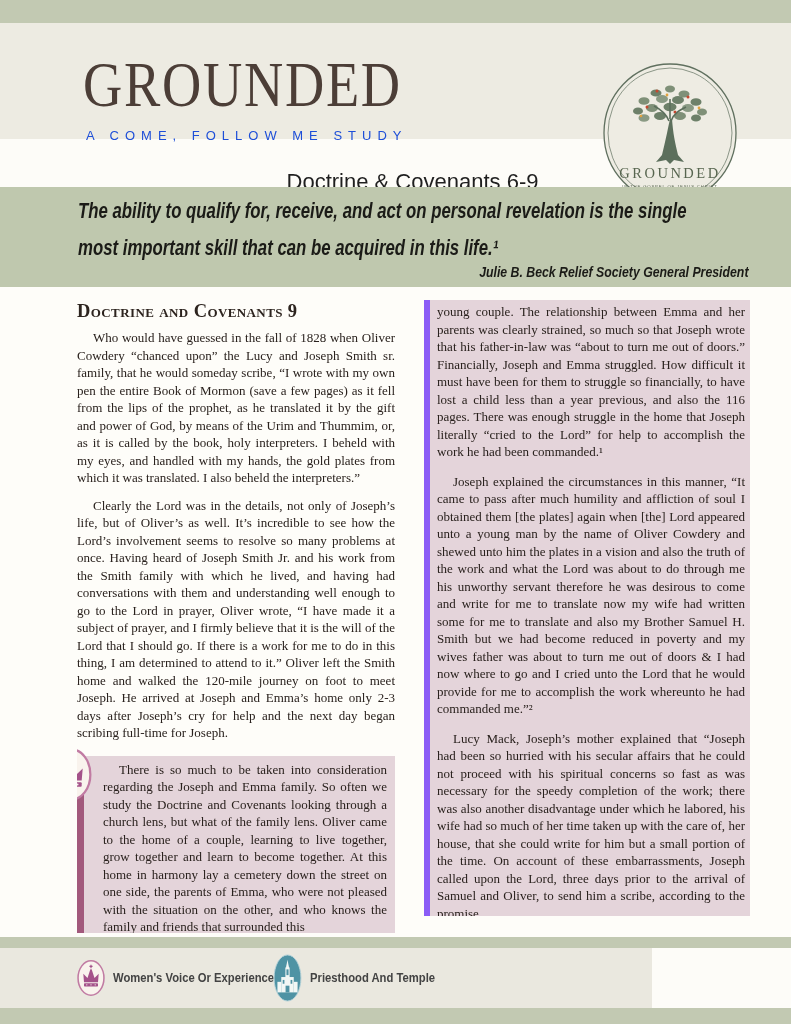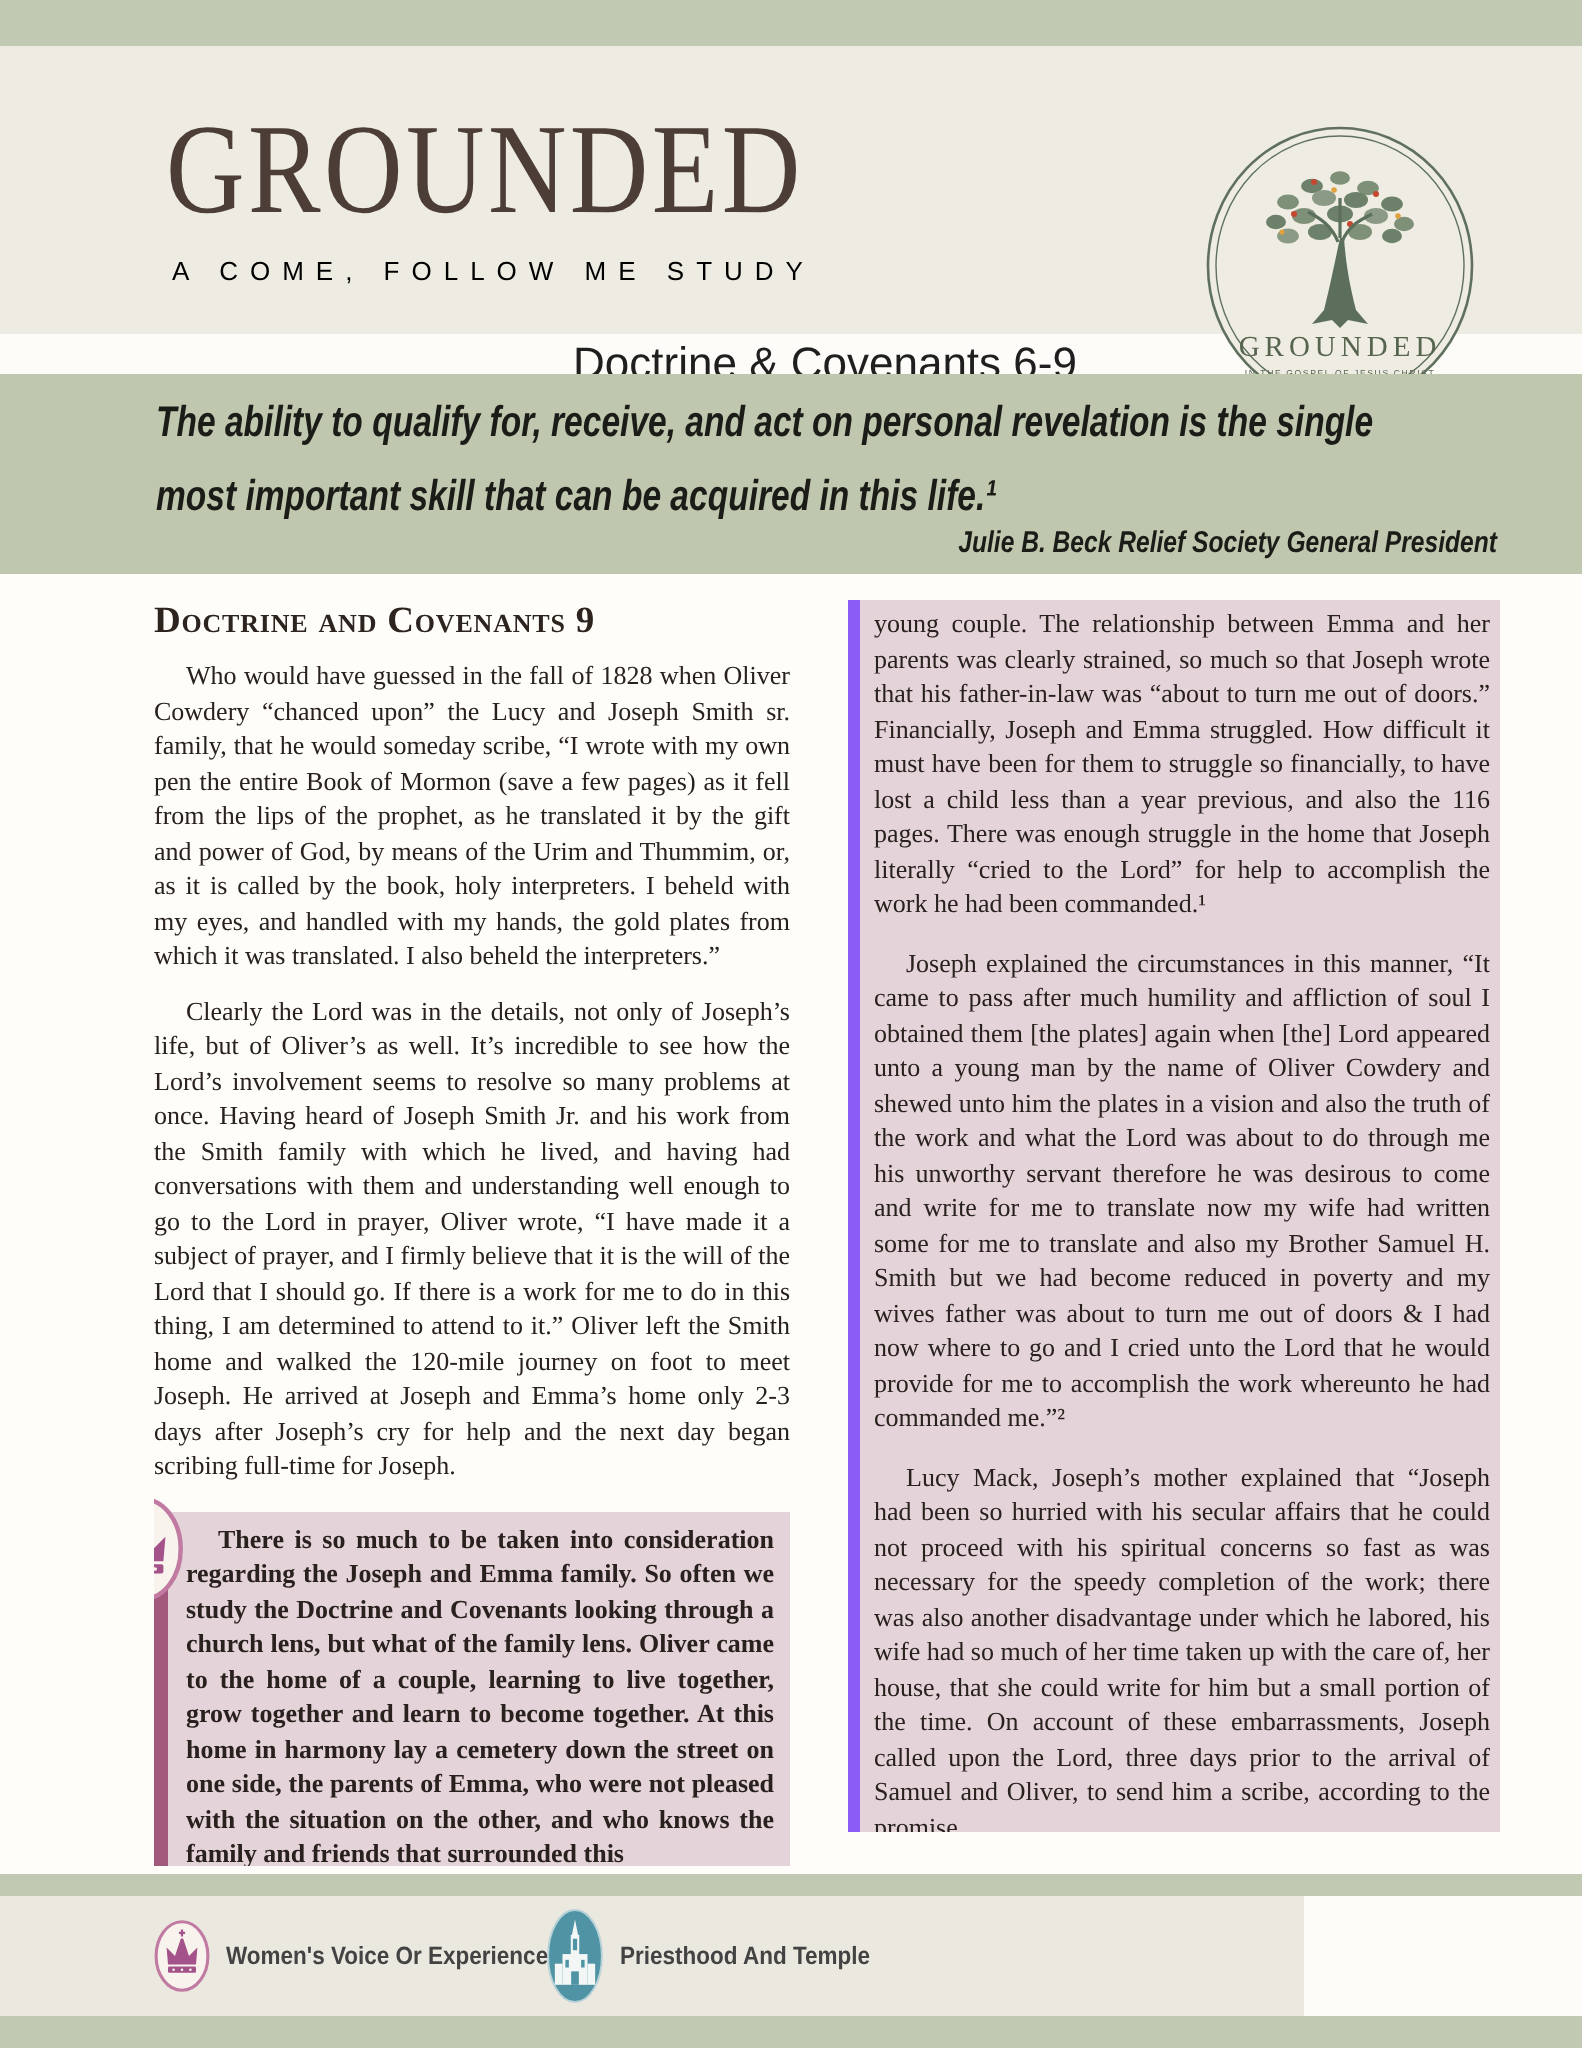--- a/index.html
+++ b/index.html
@@ -1,45 +1,45 @@
 <!DOCTYPE html>
 <html><head>
 <meta charset="utf-8">
 <style>
   html,body{margin:0;padding:0;background:#888;}
   .page{position:relative;width:791px;height:1024px;margin:0 auto;background:#fdfcf8;overflow:hidden;
         font-family:"Liberation Serif",serif;}
   
   .topbar{position:absolute;left:0;top:0;width:791px;height:23px;background:#c2c9b2;}
   
-  .header{position:absolute;left:0;top:23px;width:791px;height:144px;background:#edebe2;}
+  .header{position:absolute;left:0;top:23px;width:791px;height:116px;background:#edebe2;}
   .brand{position:absolute;left:83px;top:30px;font-family:"Liberation Serif",serif;font-size:64px;
          color:#4c3e37;letter-spacing:2px;transform:scaleX(0.85);transform-origin:left top;white-space:nowrap;line-height:1;}
   .tagline{position:absolute;left:86px;top:105px;font-family:"Liberation Sans",sans-serif;font-size:13px;
-         color:#000000;letter-spacing:6px;white-space:nowrap;}
+         color:#1d4ed8;letter-spacing:6px;white-space:nowrap;}
   .lesson-title{position:absolute;left:0;top:146px;width:791px;text-align:center;padding-left:34px;box-sizing:border-box;
          font-family:"Liberation Sans",sans-serif;font-size:22px;color:#1f1f1f;}
   .logo{position:absolute;left:600px;top:38px;width:140px;height:144px;}
   
   .quote-band{position:absolute;left:0;top:187px;width:791px;height:100px;background:#bfc8ae;}
   .quote-text{position:absolute;left:78px;top:6px;width:830px;transform:scaleX(0.78);transform-origin:left top;
          font-family:"Liberation Sans",sans-serif;font-style:italic;font-weight:700;font-size:21.5px;
          line-height:37px;color:#1b1b17;}
   .quote-attrib{position:absolute;right:43px;top:76px;transform:scaleX(0.82);transform-origin:right top;
          font-family:"Liberation Sans",sans-serif;font-style:italic;font-weight:700;font-size:15px;color:#1b1b17;white-space:nowrap;}
   
   .bodyarea{position:absolute;left:0;top:287px;width:791px;height:650px;background:#fefdf9;}
   .col-left{position:absolute;left:77px;top:13px;width:318px;height:633px;overflow:hidden;}
   .col-right{position:absolute;left:424px;top:13px;width:326px;height:616px;overflow:hidden;}
   .section-heading{font-size:18.5px;font-weight:700;font-variant:small-caps;color:#2d241f;
          letter-spacing:0.4px;margin:0 0 7px 0;line-height:1.2;}
   .bodytext p{margin:0 0 10px 0;font-size:13px;line-height:17.5px;color:#29211d;
          text-align:justify;text-indent:16px;}
   .highlight-left{position:relative;margin-top:14px;background:#e4d4da;border-left:7px solid #a2597c;
-         padding:5px 8px 10px 9px;font-weight:bold;}
+         padding:5px 8px 10px 19px;}
   .highlight-left p{margin:0;}
   .crown-badge{position:absolute;left:-33px;top:-8px;width:41px;height:53px;}
   .highlight-right{box-sizing:border-box;min-height:616px;background:#e4d4da;border-left:6px solid #8b5cf6;
          padding:3px 5px 8px 7px;}
   .highlight-right p{margin:0 0 12px 0;}
   .highlight-right p.noindent{text-indent:0;}
   
   .footer-strip-top{position:absolute;left:0;top:937px;width:791px;height:11px;background:#c2c9b2;}
   .footer-band{position:absolute;left:0;top:948px;width:652px;height:60px;background:#eae8df;}
   .footer-strip-bottom{position:absolute;left:0;top:1008px;width:791px;height:16px;background:#c2c9b2;}

